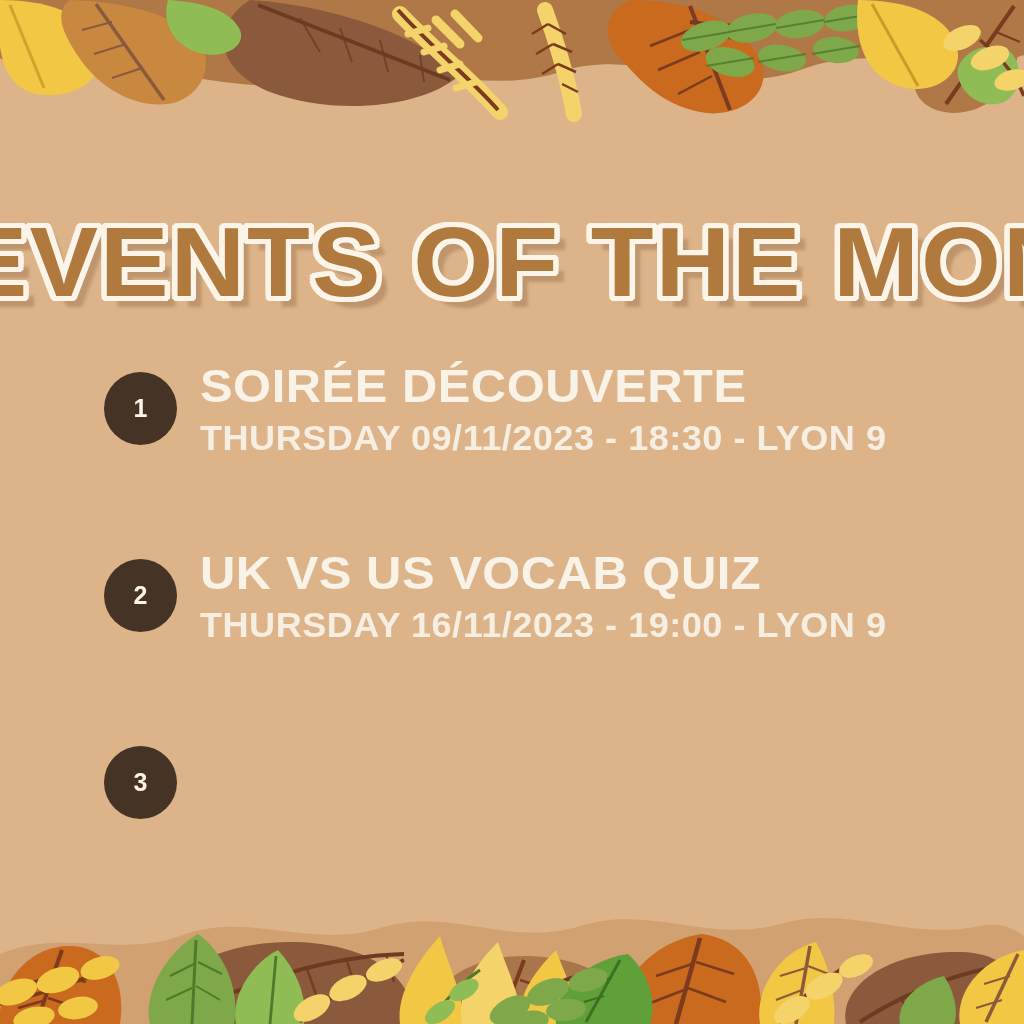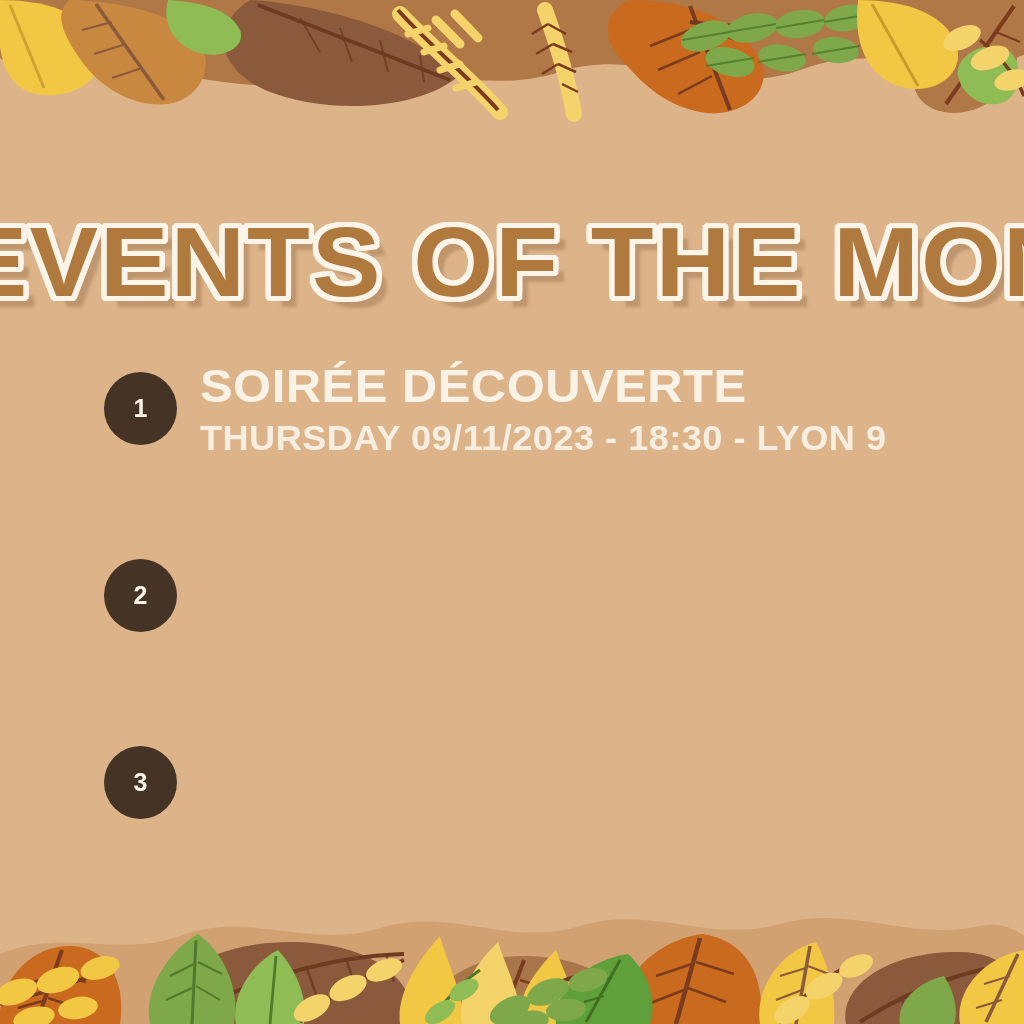--- a/index.html
+++ b/index.html
@@ -226,20 +226,24 @@
     <div class="event-row">
       <div class="event-badge">1</div>
       <div class="event-text">
         <div class="event-title">SOIRÉE DÉCOUVERTE</div>
         <div class="event-detail">THURSDAY 09/11/2023 - 18:30 - LYON 9</div>
       </div>
     </div>
 
     <div class="event-row">
       <div class="event-badge">2</div>
+      <div class="event-text">
+        <div class="event-title">UK VS US VOCAB QUIZ</div>
+        <div class="event-detail">THURSDAY 16/11/2023 - 19:00 - LYON 9</div>
+      </div>
     </div>
 
     <div class="event-row">
       <div class="event-badge">3</div>
     </div>
 
   </div>
 
   <div class="leaf-border" id="leaf-border-bottom">
     <svg viewBox="0 0 1024 140" preserveAspectRatio="none" aria-hidden="true">

